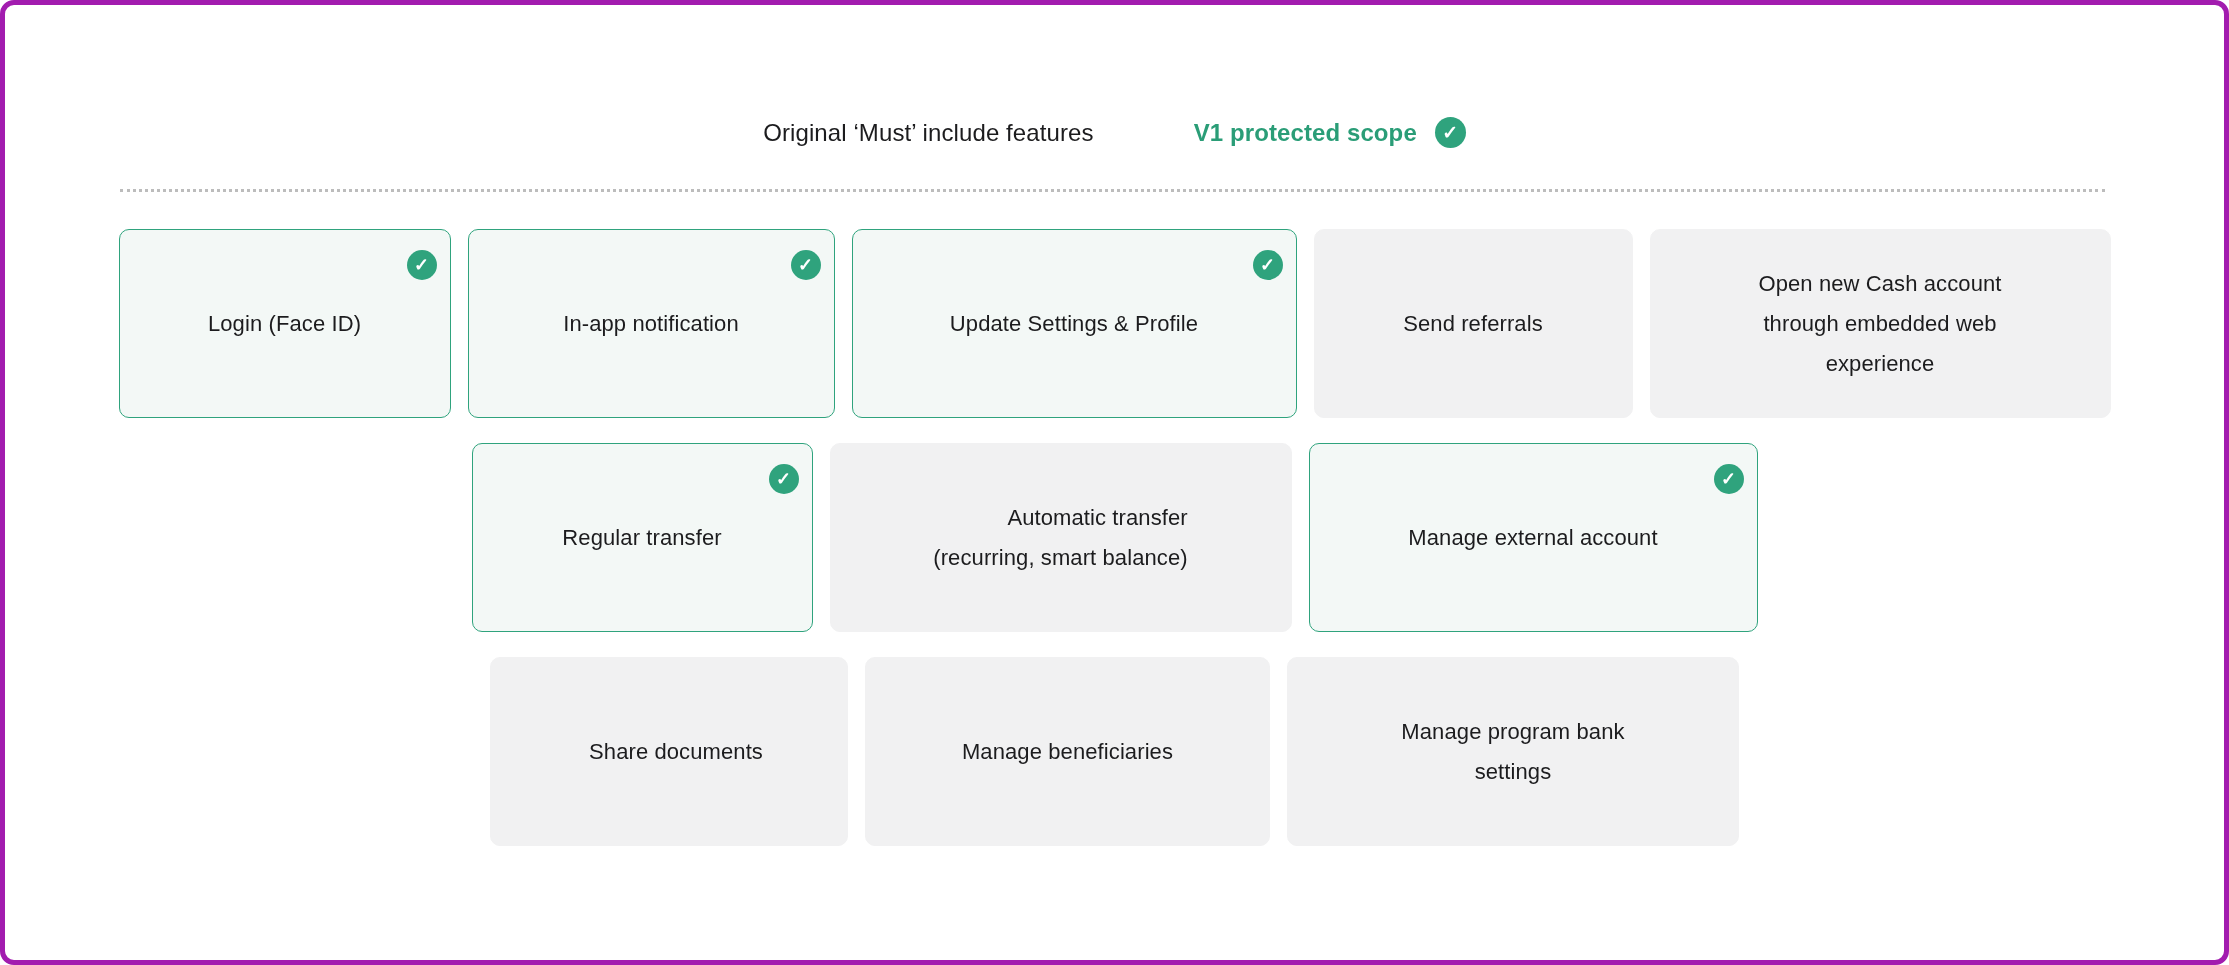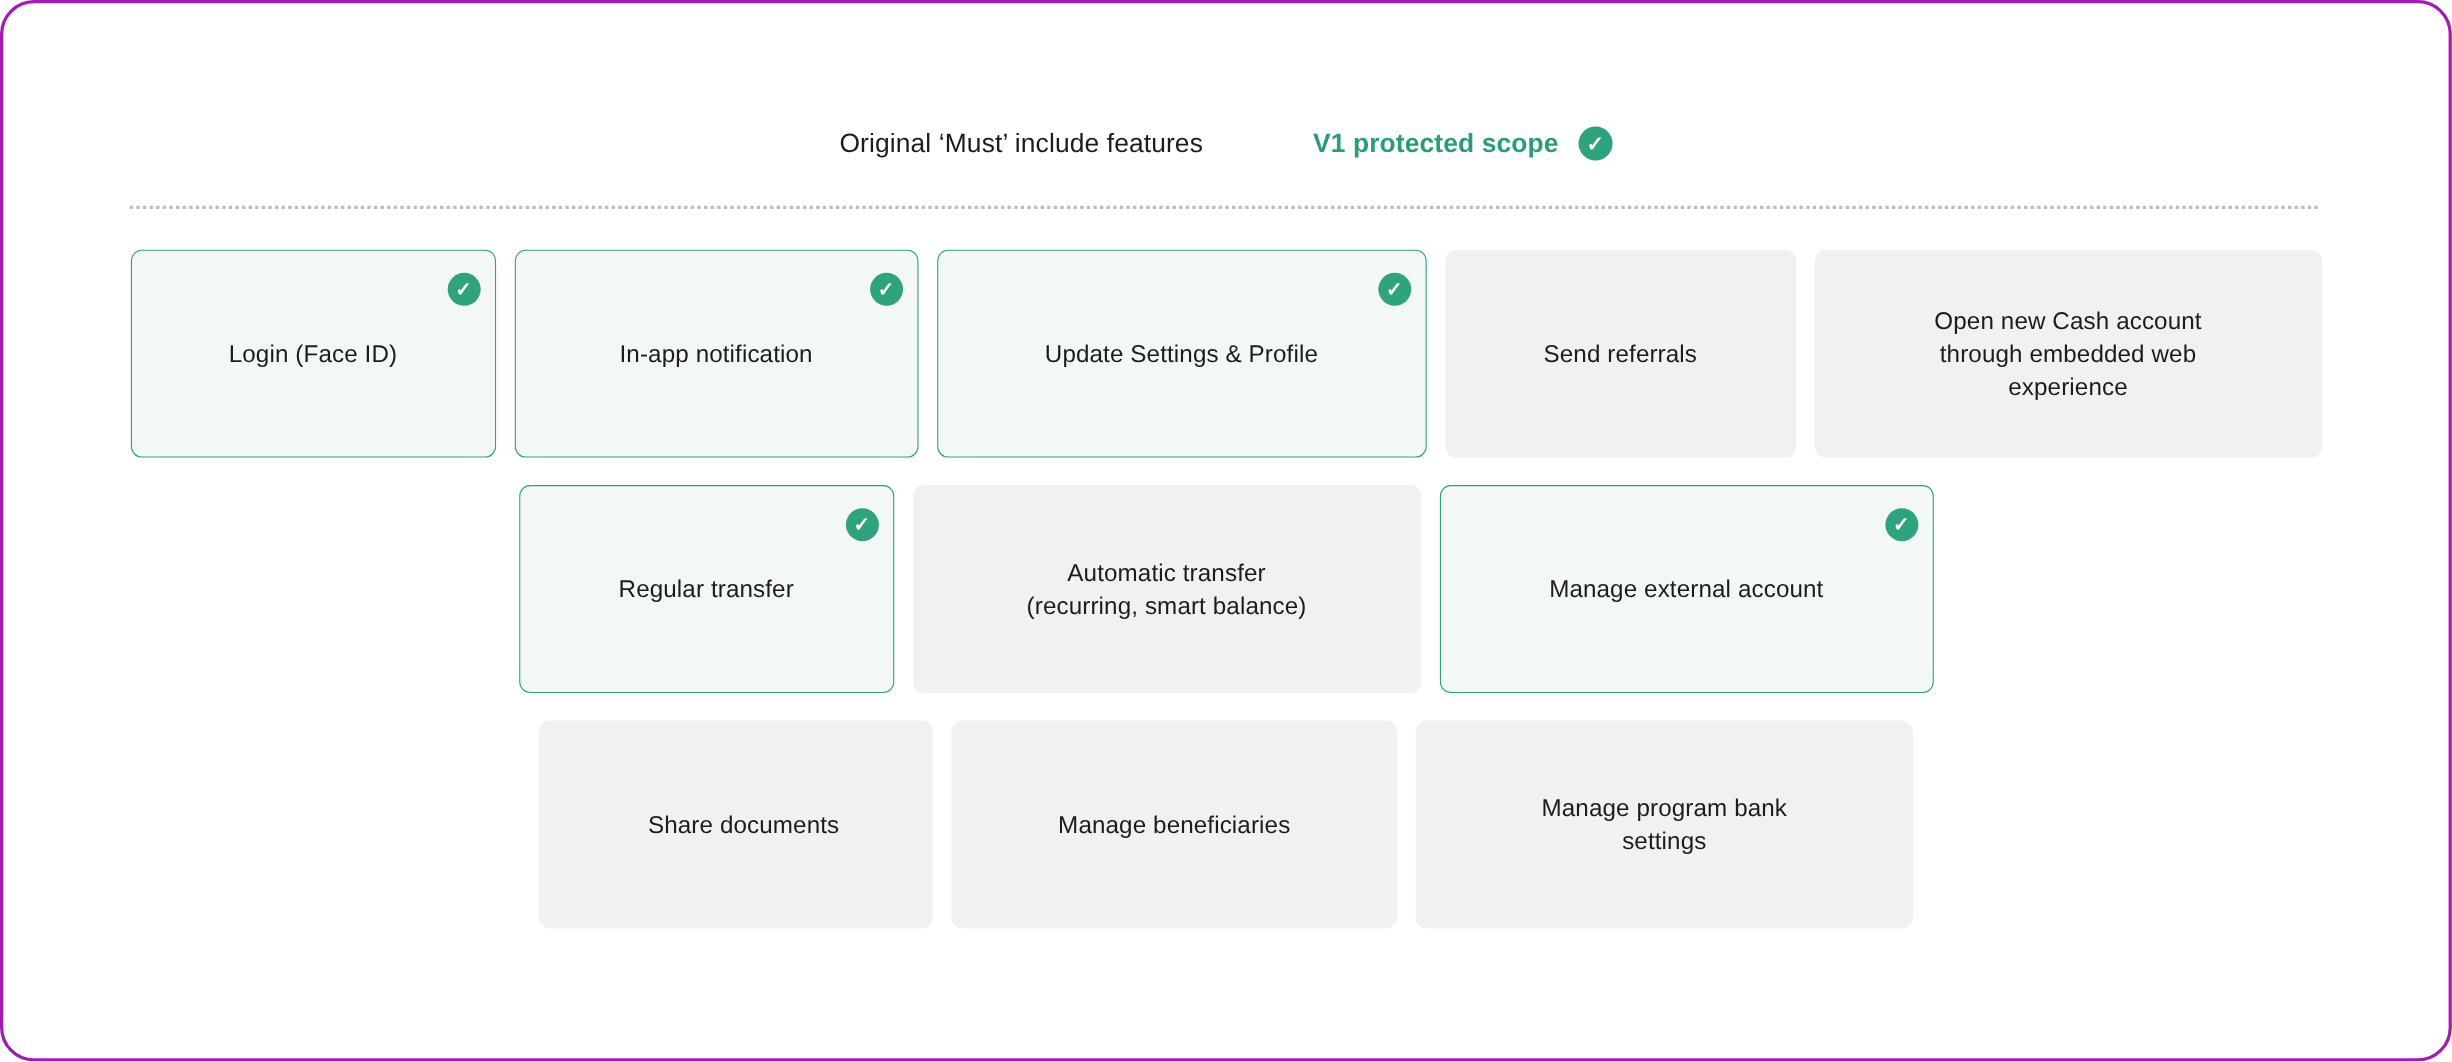--- a/index.html
+++ b/index.html
@@ -7,22 +7,22 @@
     padding: 0;
     background: #ffffff;
     font-family: "Liberation Sans", sans-serif;
   }
   .canvas {
     position: relative;
     width: 2229px;
     height: 965px;
     box-sizing: border-box;
     background: #ffffff;
-    border: 3px solid #a21caf;
-    border-radius: 31px;
+    border: 5px solid #a21caf;
+    border-radius: 14px;
     overflow: hidden;
   }
   
   .header {
     margin-top: 112px;
     display: flex;
     justify-content: center;
     align-items: center;
     gap: 100px;
   }
@@ -80,21 +80,21 @@
     height: 189px;
     border-radius: 10px;
     display: flex;
     align-items: center;
     justify-content: center;
     text-align: center;
     padding: 12px 28px;
   }
   .card-label {
     font-size: 22px;
-    line-height: 30px;
+    line-height: 40px;
     color: #1c1c1e;
     white-space: pre-line;
     letter-spacing: 0.1px;
   }
   .card.checked {
     background: #f3f8f6;
     border: 1.5px solid #2fa37d;
   }
   .card.plain {
     background: #f1f1f2;
@@ -145,21 +145,21 @@
           <span class="card-label">Open new Cash account
 through embedded web
 experience</span>
         </div>
       </div>
       <div class="row">
         <div class="card checked" style="width: 341px;">
           <span class="check-badge">✓</span>
           <span class="card-label">Regular transfer</span>
         </div>
-        <div class="card plain" style="width: 462px;">
+        <div class="card plain" style="width: 462px; text-align: right;">
           <span class="card-label">Automatic transfer
 (recurring, smart balance)</span>
         </div>
         <div class="card checked" style="width: 449px;">
           <span class="check-badge">✓</span>
           <span class="card-label">Manage external account</span>
         </div>
       </div>
       <div class="row">
         <div class="card plain" style="width: 358px; padding-left: 42px;">

